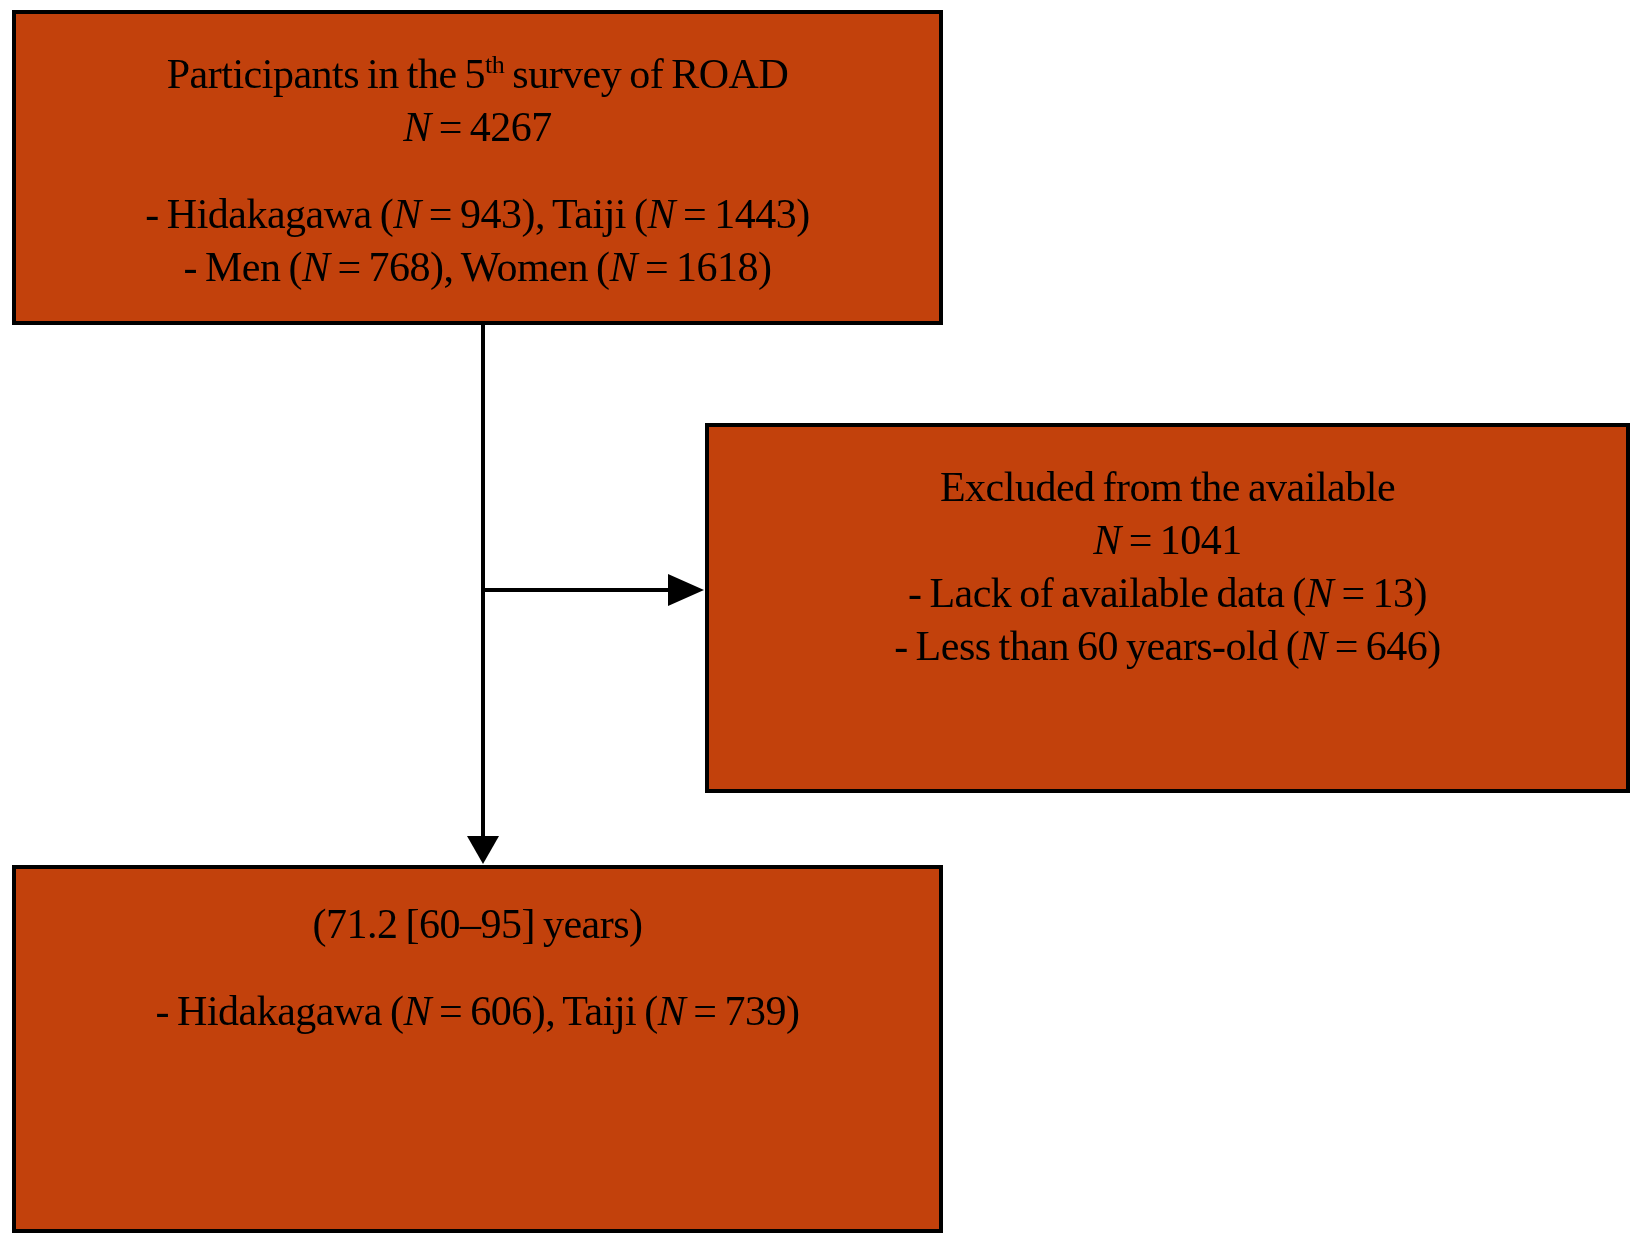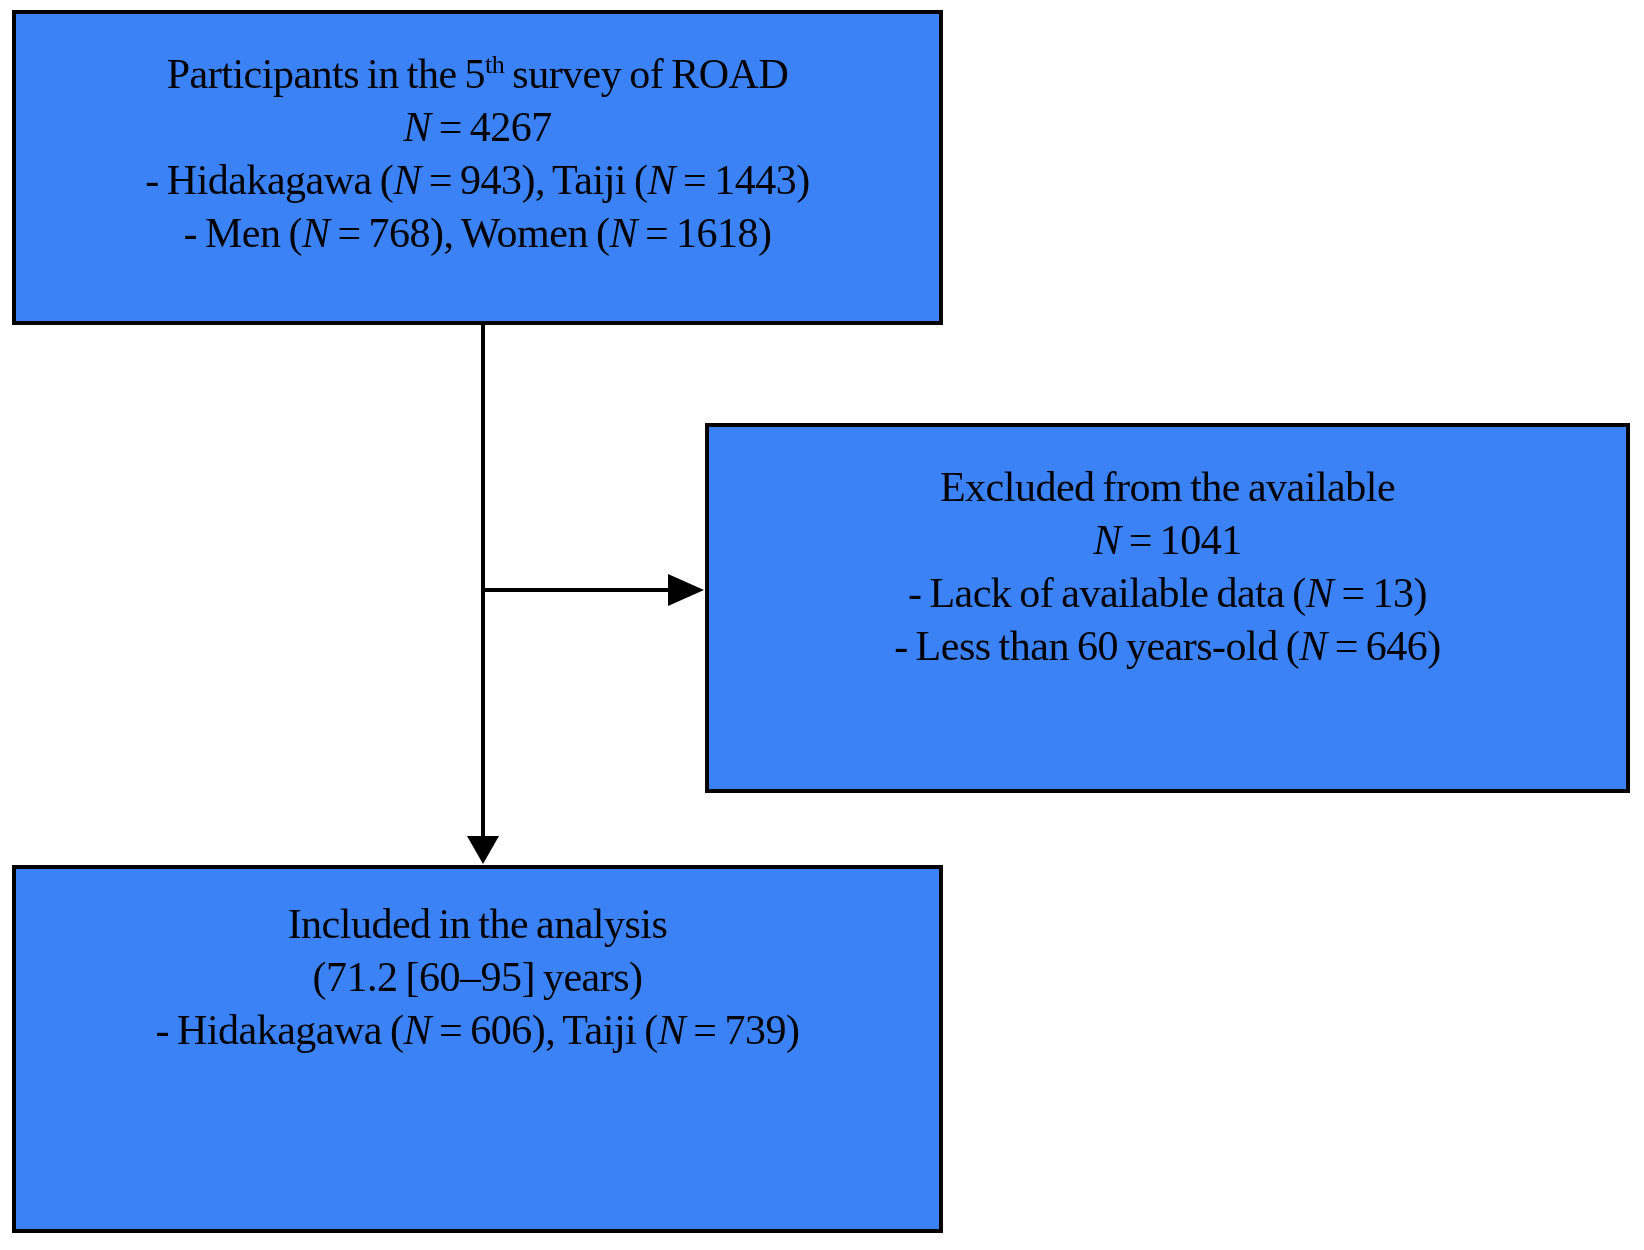--- a/index.html
+++ b/index.html
@@ -19,21 +19,21 @@
   .arrows {
     position: absolute;
     left: 0;
     top: 0;
     pointer-events: none;
   }
   .box {
     position: absolute;
     box-sizing: border-box;
     border: 4px solid #000000;
-    background: #3b82f6;
+    background: #c2410c;
     text-align: center;
     font-size: 42px;
     line-height: 53px;
     letter-spacing: -0.5px;
     word-spacing: -2px;
   }
   #box-participants {
     left: 12px;
     top: 10px;
     width: 931px;
@@ -51,20 +51,21 @@
     left: 12px;
     top: 865px;
     width: 931px;
     height: 368px;
     padding-top: 29px;
   }
   .line {
     white-space: nowrap;
   }
   .gap {
+    margin-top: 34px;
   }
   .seg-i {
     font-style: italic;
   }
   .seg-s {
     vertical-align: super;
     font-size: 0.62em;
     line-height: 0;
   }
 </style>
@@ -88,18 +89,17 @@
   </div>
 
   <div class="box" id="box-excluded">
     <div class="line"><span>Excluded from the available</span></div>
     <div class="line"><span class="seg-i">N</span><span> = 1041</span></div>
     <div class="line"><span>- Lack of available data (</span><span class="seg-i">N</span><span> = 13)</span></div>
     <div class="line"><span>- Less than 60 years-old (</span><span class="seg-i">N</span><span> = 646)</span></div>
   </div>
 
   <div class="box" id="box-included">
-    <div class="line"><span>Included in the analysis</span></div>
     <div class="line"><span>(71.2 [60–95] years)</span></div>
     <div class="line gap"><span>- Hidakagawa (</span><span class="seg-i">N</span><span> = 606), Taiji (</span><span class="seg-i">N</span><span> = 739)</span></div>
   </div>
 
 </div>
 
 </body></html>

